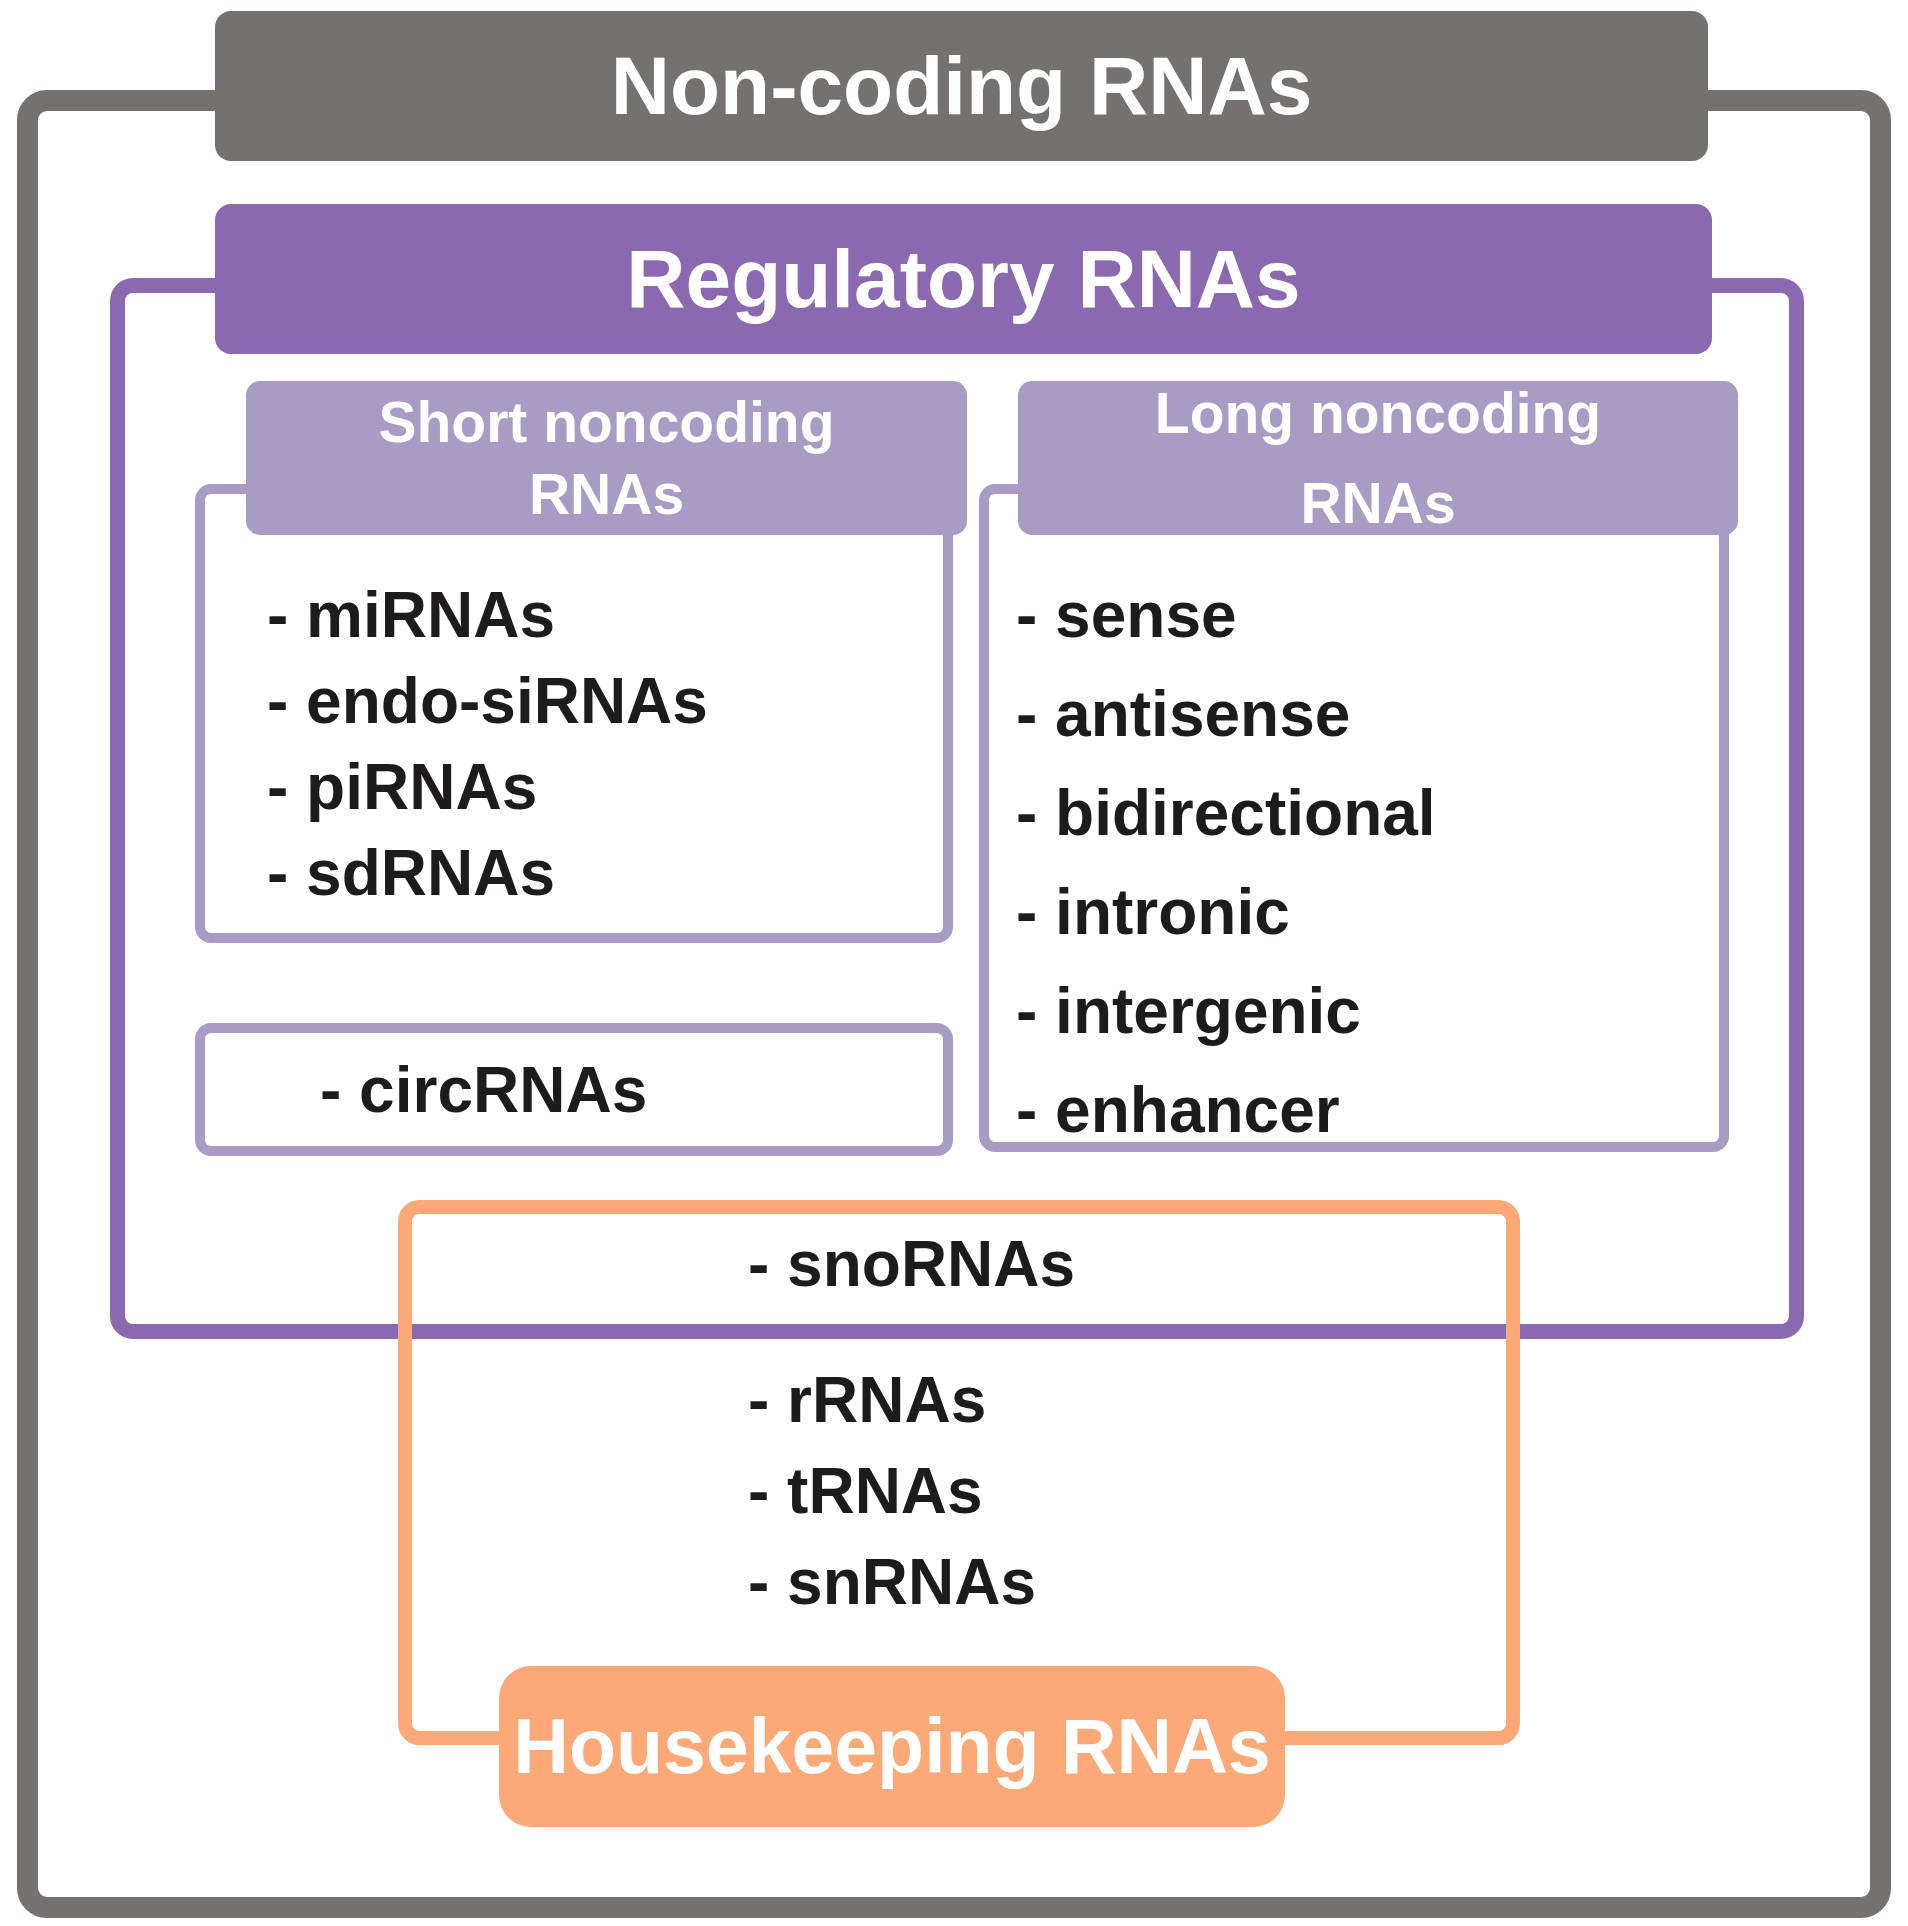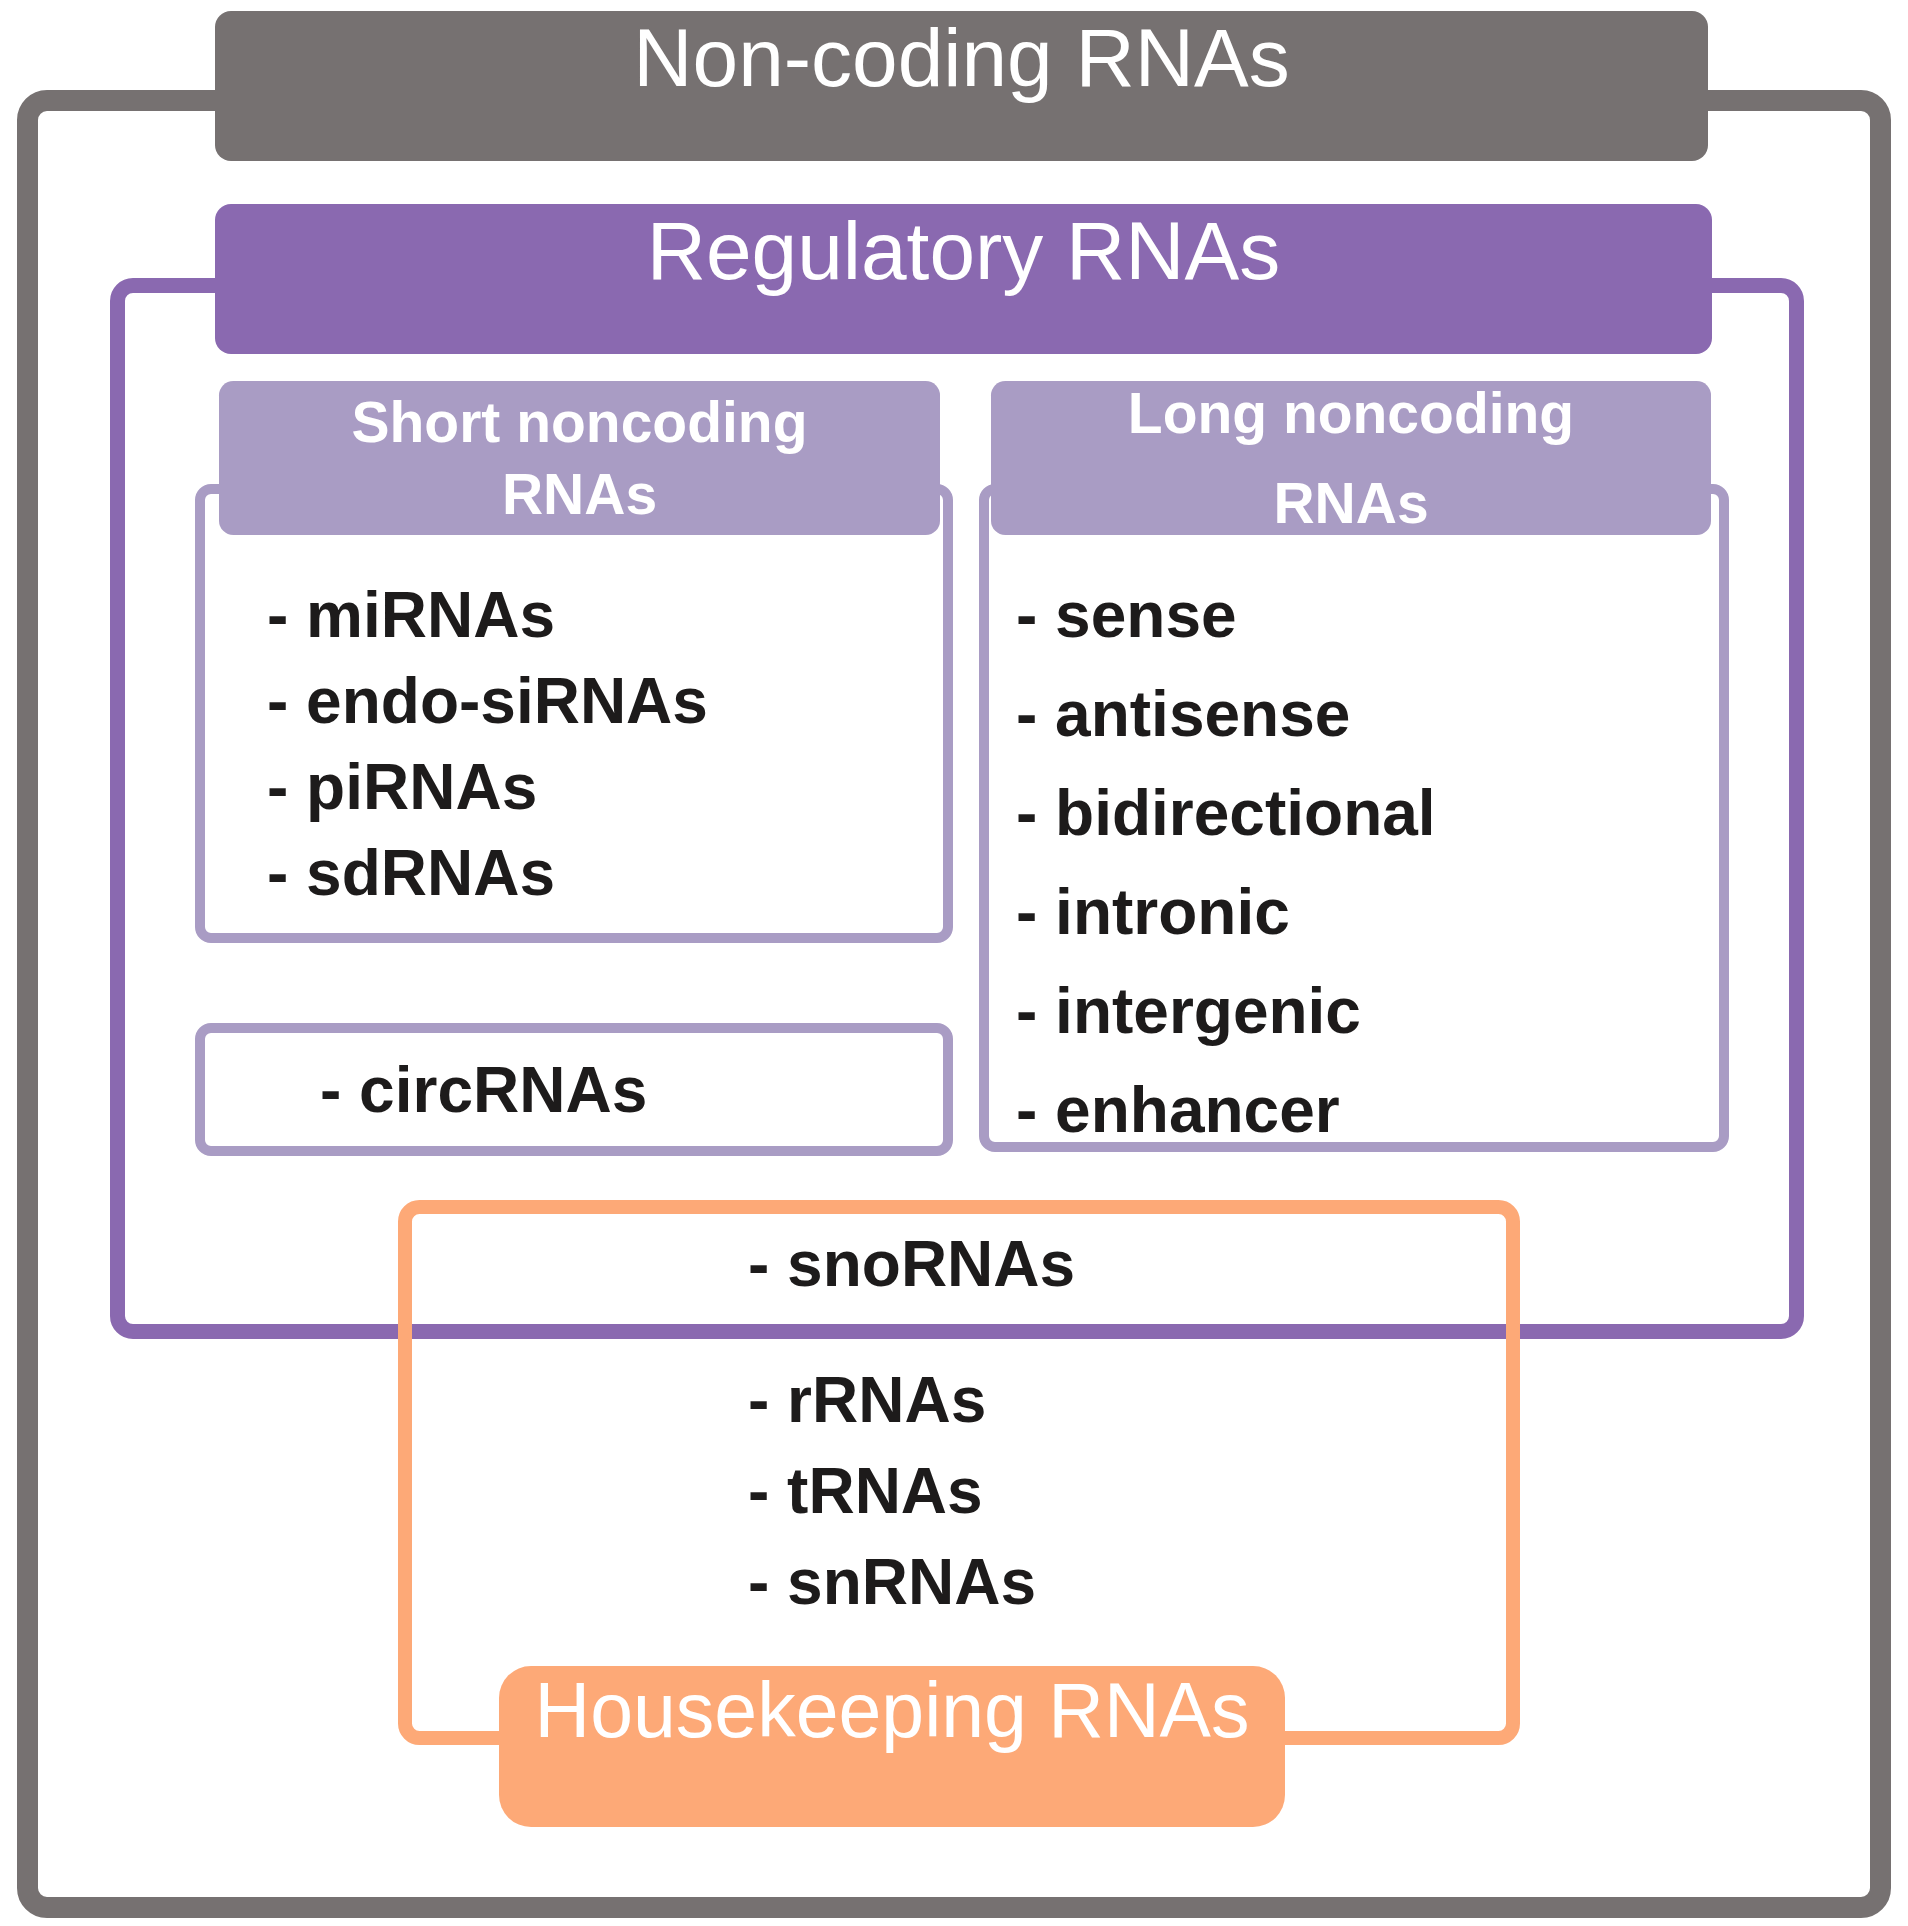--- a/index.html
+++ b/index.html
@@ -20,34 +20,35 @@
   .purple-frame{
     left:110px; top:278px; width:1694px; height:1061px;
     border:15px solid var(--purple); border-radius:23px; background:transparent;
   }
   .orange-frame{
     left:398px; top:1200px; width:1122px; height:545px;
     border:14.3px solid var(--orange); border-radius:21.5px; background:transparent;
   }
   
   .title-bar{
-    display:flex; align-items:flex-start; justify-content:center;
-    color:var(--white_text); font-weight:normal; border-radius:16px;
+    display:flex; align-items:center; justify-content:center;
+    color:var(--white_text); font-weight:bold; border-radius:16px;
     white-space:nowrap;
   }
   .gray-bar{ left:215px; top:10.7px; width:1493px; height:150px; background:var(--gray); font-size:82px;}
   .purple-bar{ left:215px; top:204px; width:1497px; height:150px; background:var(--purple); font-size:82px;}
   .hk-bar{ left:499px; top:1666px; width:786px; height:161px; background:var(--orange);
            border-radius:32px; font-size:77px;}
   
   .sub-header{
     background:var(--light_purple); color:var(--white_text);
     border-radius:14.3px; font-weight:bold; font-size:57px; line-height:72px;
     display:flex; flex-direction:column; align-items:center; justify-content:center;
     text-align:center;
+    margin-left:27px;
   }
   .short-header{ left:219px; top:381px; width:721px; height:154px;}
   .long-header{ left:991px; top:381px; width:720px; height:154px;gap:18px;}
   
   .list-box{
     border:10.7px solid var(--light_purple); border-radius:16px; background:transparent;
   }
   .short-box{ left:195px; top:484px; width:758px; height:459px;}
   .circ-box{ left:195px; top:1023px; width:758px; height:133px;
              display:flex; align-items:center; padding-left:115px;}

